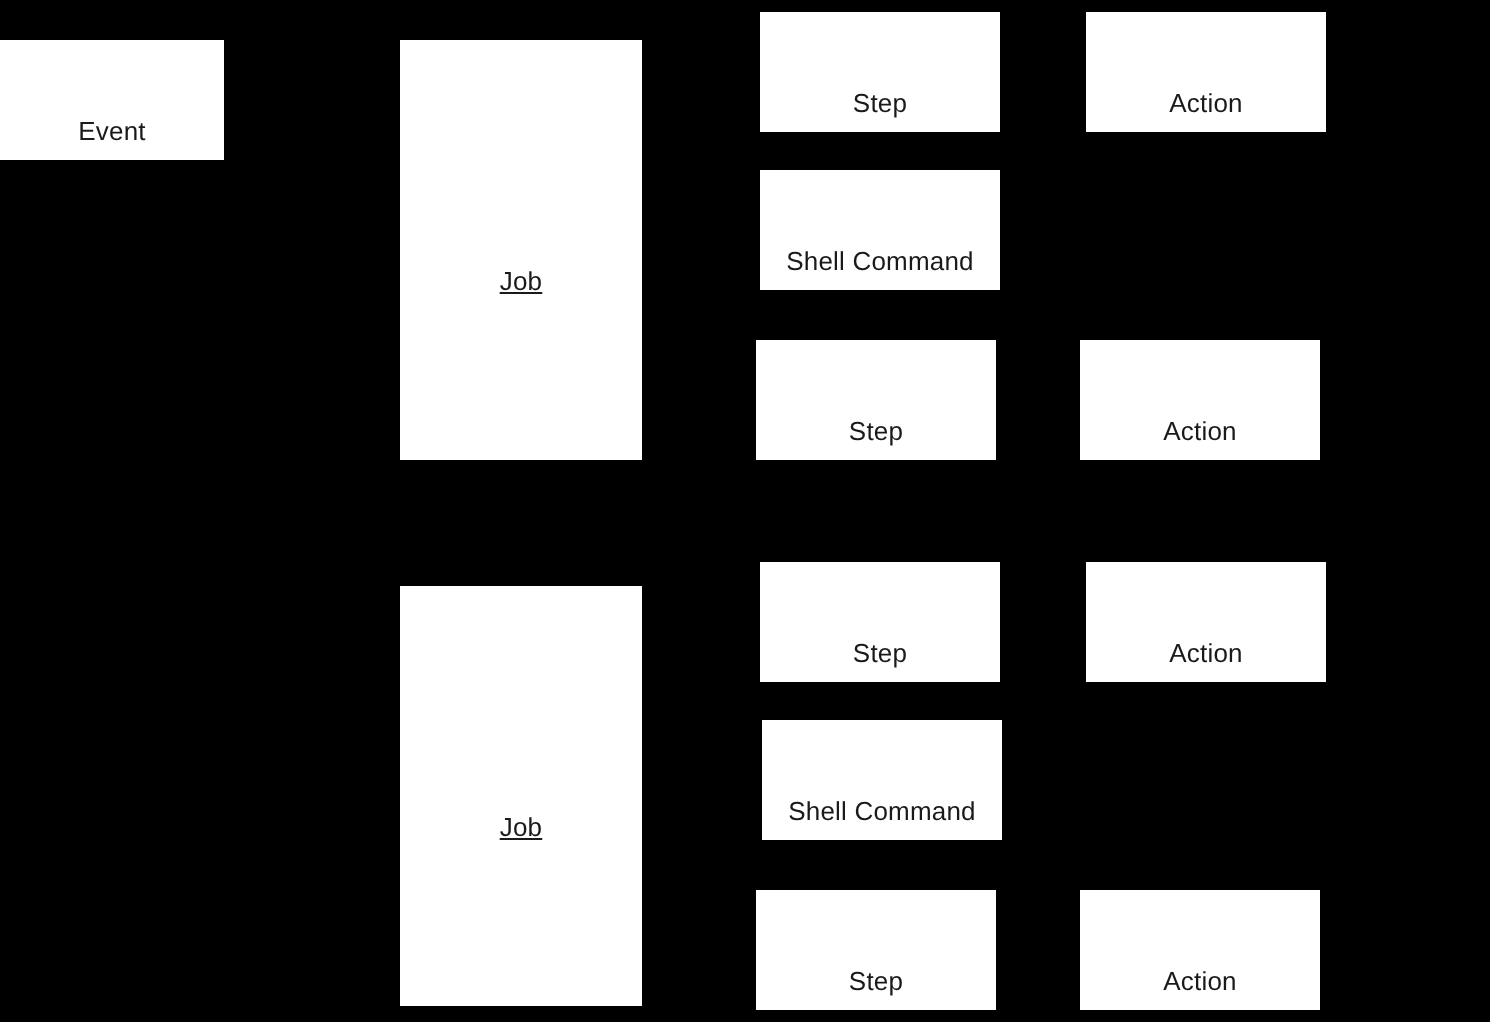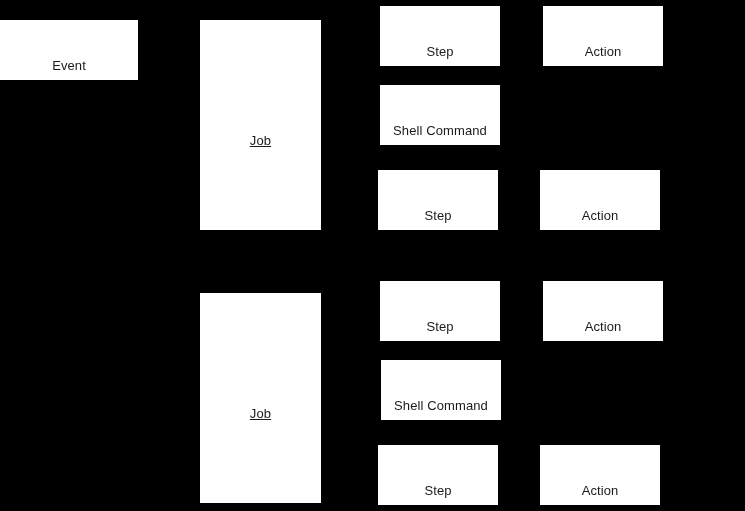--- a/index.html
+++ b/index.html
@@ -50,21 +50,21 @@
     border-style: solid;
     border-width: 4px 0 4px 9px;
     border-color: transparent transparent transparent #000000;
   }
 </style>
 </head>
 <body>
 
 <div id="canvas">
 
-  <div class="node event" style="left:0px; top:20px; width:138px; height:60px;">
+  <div class="node event" style="left:0px; top:20px; width:112px; height:60px;">
     <span class="node-label">Event</span>
   </div>
 
   <div class="arrowhead" style="left:203px; top:46px;"></div>
 
   <div class="node job" style="left:200px; top:20px; width:121px; height:210px;">
     <span class="node-label">Job</span>
   </div>
 
   <div class="node" style="left:380px; top:6px; width:120px; height:60px;">

